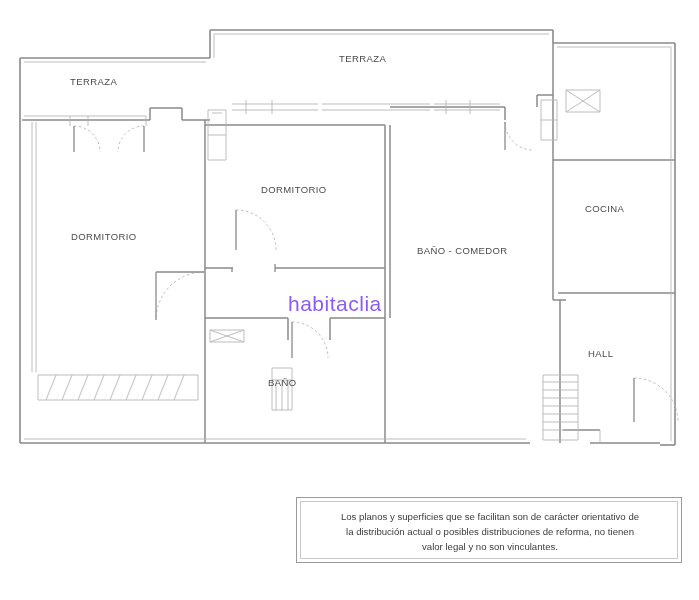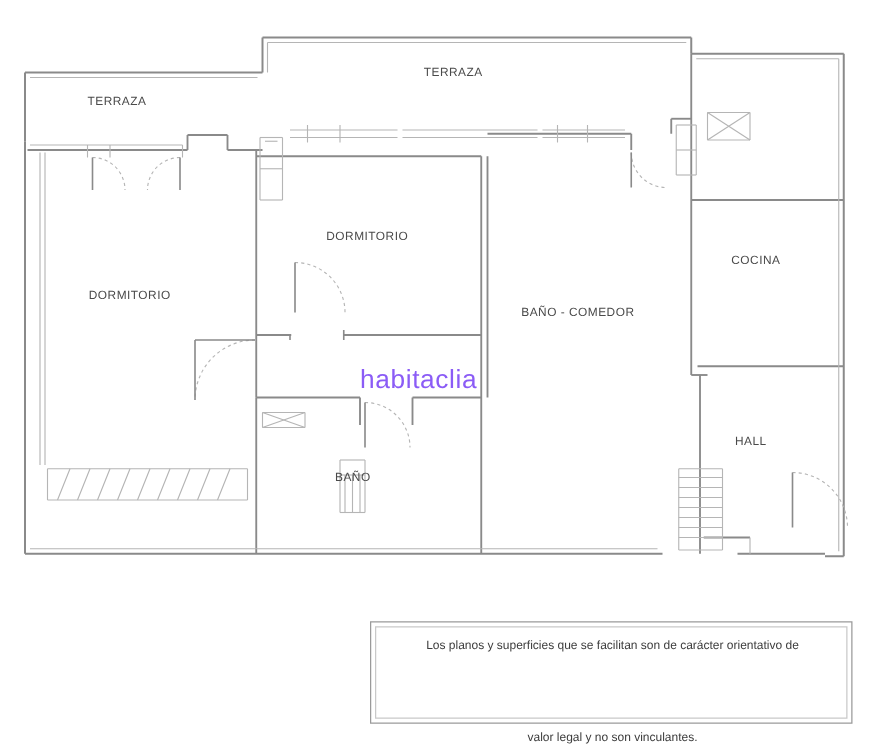--- a/index.html
+++ b/index.html
@@ -42,21 +42,21 @@
     color: #8b5cf6;
     letter-spacing: 0.5px;
     font-family: "Liberation Sans", sans-serif;
     white-space: nowrap;
   }
   .disclaimer-box {
     position: absolute;
     left: 296px;
     top: 497px;
     width: 386px;
-    height: 82px;
+    height: 66px;
     border: 1px solid #9a9a9a;
     background: #ffffff;
     box-sizing: border-box;
   }
   .disclaimer-box .inner {
     position: absolute;
     left: 3px; top: 3px; right: 3px; bottom: 3px;
     border: 1px solid #c9c9c9;
     box-sizing: border-box;
   }
@@ -257,16 +257,17 @@
   <div class="room-label" style="left:417px; top:245px;">BAÑO - COMEDOR</div>
   <div class="room-label" style="left:585px; top:203px;">COCINA</div>
   <div class="room-label" style="left:268px; top:350px;margin-top:27px;">BAÑO</div>
   <div class="room-label" style="left:588px; top:348px;">HALL</div>
 
   <div class="watermark" style="left:288px; top:292px;">habitaclia</div>
 
   <div class="disclaimer-box">
     <div class="inner"></div>
     <div class="disclaimer-text" style="top:11px;">Los planos y superficies que se facilitan son de carácter orientativo de</div>
-    <div class="disclaimer-text" style="top:41px;margin-top:44px;">valor legal y no son vinculantes.</div>
+    <div class="disclaimer-text" style="top:26px;">la distribución actual o posibles distribuciones de reforma, no tienen</div>
+    <div class="disclaimer-text" style="top:41px;">valor legal y no son vinculantes.</div>
   </div>
 
 </div>
 
 </body></html>

